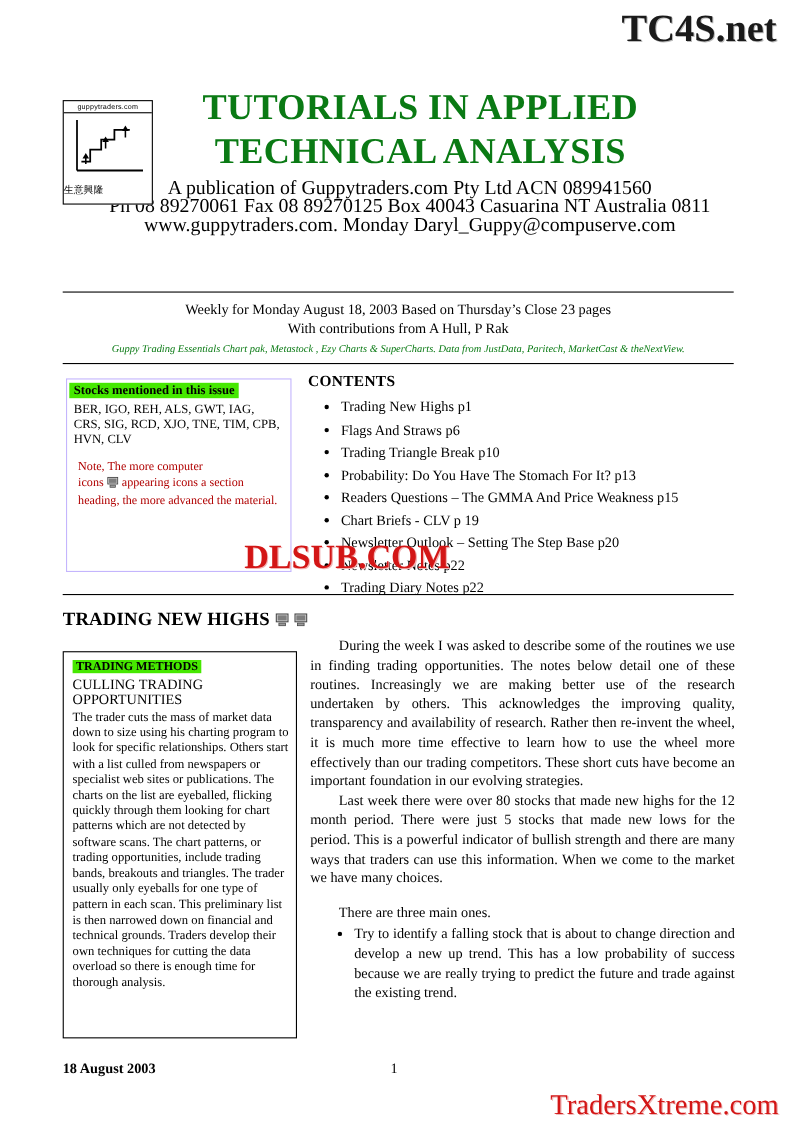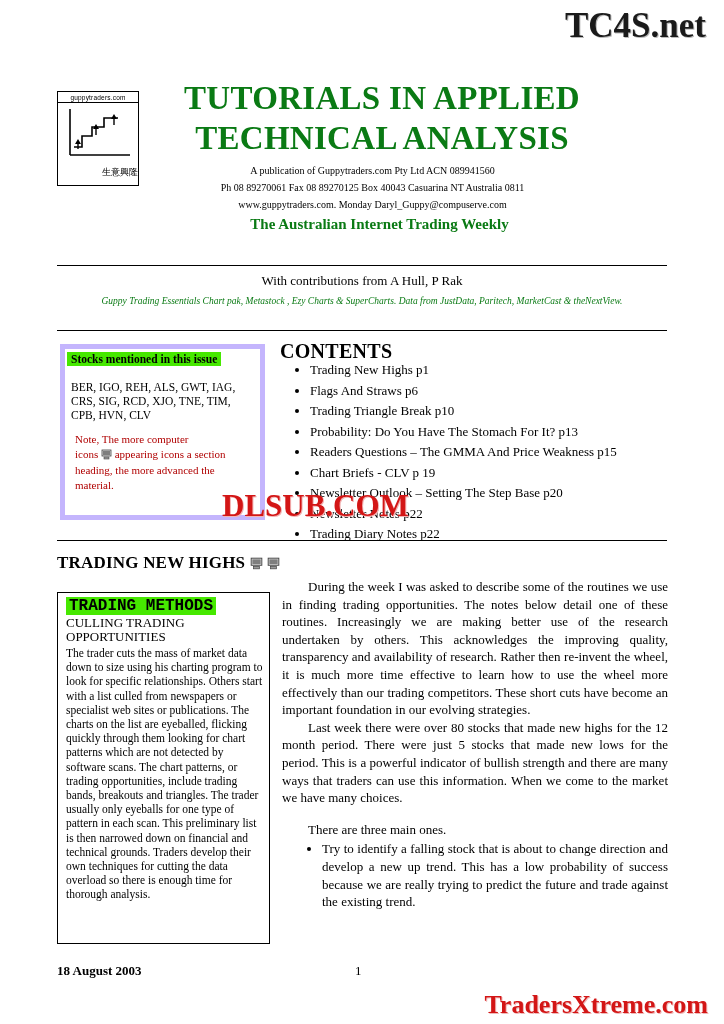--- a/index.html
+++ b/index.html
@@ -58,40 +58,40 @@
     border-bottom: 1px solid #000;
     padding: 2px 0 1px 0;
     letter-spacing: .2px;
   }
   .logo-art {
     position: relative;
     height: 62px;
   }
   .logo-art svg { display:block; }
   .logo-caption-bottom {
-    text-align: right;
+    text-align: left;
     font-size: 9px;
     font-family: "DejaVu Sans", sans-serif;
     padding-top: 1px;
   }
 
   .title-main {
     text-align: center;
     color: #0a7a14;
     font-family: "Liberation Serif", serif;
     font-weight: bold;
     font-size: 33px;
     line-height: 40px;
     letter-spacing: 0.3px;
     padding-left: 40px;
   }
   .pub-lines {
     text-align: center;
     padding-left: 21px;
-    font-size: 10px;
+    font-size: 18px;
     line-height: 17px;
     margin-top: 4px;
   }
   .weekly-line {
     text-align: center;
     padding-left: 35px;
     color: #0a7a14;
     font-size: 15px;
     font-weight: bold;
     margin-top: 3px;
@@ -118,56 +118,55 @@
     font-style: italic;
     margin-top: 3px;
   }
 
   
   .stocks-box {
     position: absolute;
     left: 60px; top: 344px;
     width: 205px;
     height: 176px;
-    border: 5px solid #c4b5fd;
+    border: 1px solid #c4b5fd;
     box-sizing: border-box;
     padding: 0;
     background: #fff;
   }
   .stocks-head {
     background: #46e800;
     color: #000;
     font-weight: bold;
     font-size: 11.5px;
     font-family: "Liberation Serif", serif;
     padding: 1px 4px;
     display: inline-block;
     margin: 2px 0 0 2px;
   }
   .stocks-list {
     font-size: 11.5px;
     line-height: 14px;
     padding: 2px 6px 0 6px;
-    margin-top: 11px;
   }
   .stocks-note {
     color: #b00000;
     font-size: 11px;
     line-height: 14.5px;
     padding: 10px 8px 0 10px;
   }
   .pc-icon {
     display: inline-block;
     vertical-align: -2px;
   }
 
   .contents-title {
     position: absolute;
     left: 280px; top: 340px;
-    font-size: 20px;
+    font-size: 14px;
     font-weight: bold;
     letter-spacing: .3px;
   }
   .contents-list {
     position: absolute;
     left: 288px; top: 360px;
     width: 385px;
     font-size: 13px;
     line-height: 20.5px;
     margin: 0;
@@ -202,24 +201,23 @@
     height: 352px;
     border: 1px solid #000;
     box-sizing: border-box;
     background: #fff;
     padding: 3px 6px 4px 8px;
   }
   .methods-head {
     background: #46e800;
     color: #000;
     font-weight: bold;
-    font-size: 16px;
+    font-size: 11px;
     display: inline-block;
     padding: 0 3px;
-    font-family: Liberation Mono, monospace;
   }
   .methods-sub {
     font-size: 13px;
     line-height: 13.5px;
     margin-top: 1px;
   }
   .methods-body {
     font-size: 11.5px;
     line-height: 14.2px;
     margin-top: 3px;
@@ -258,21 +256,21 @@
     position: absolute;
     left: 355px; top: 963px;
     font-size: 13px;
   }
   .brand-bottom {
     position: absolute;
     right: 16px;
     bottom: 4px;
     font-family: "Liberation Serif", serif;
     font-size: 26px;
-    font-weight: bold;
+    font-weight: normal;
     color: #d31616;
     text-shadow: 1px 1px 0 #efb9b9;
   }
 </style>
 </head>
 <body>
 
 <div class="page">
 
   <div class="brand-top">TC4S.net</div>
@@ -298,26 +296,26 @@
     </div>
 
     <div class="title-main">TUTORIALS IN APPLIED</div>
     <div class="title-main">TECHNICAL ANALYSIS</div>
 
     <div class="pub-lines">
       <div>A publication of Guppytraders.com Pty Ltd ACN 089941560</div>
       <div>Ph 08 89270061  Fax 08 89270125  Box 40043 Casuarina NT Australia  0811</div>
       <div>www.guppytraders.com.  Monday  Daryl_Guppy@compuserve.com</div>
     </div>
-    <div class="weekly-line">The Australian Internet Trading Weekly</div>
   </div>
 
   <div class="rule" style="top:265px;"></div>
 
   <div class="issue-block">
+    <div>Weekly for Monday August 18, 2003 Based on Thursday’s Close 23  pages</div>
     <div>With contributions from  A Hull, P Rak</div>
     <div class="issue-green">Guppy Trading Essentials Chart pak, Metastock , Ezy Charts &amp; SuperCharts. Data from JustData, Paritech, MarketCast &amp; theNextView.</div>
   </div>
 
   <div class="rule" style="top:330px;"></div>
 
   <div class="stocks-box">
     <div class="stocks-head">Stocks mentioned in this issue</div>
     <div class="stocks-list"> BER, IGO, REH, ALS, GWT, IAG, CRS, SIG, RCD, XJO, TNE, TIM, CPB, HVN, CLV</div>
     <div class="stocks-note">

